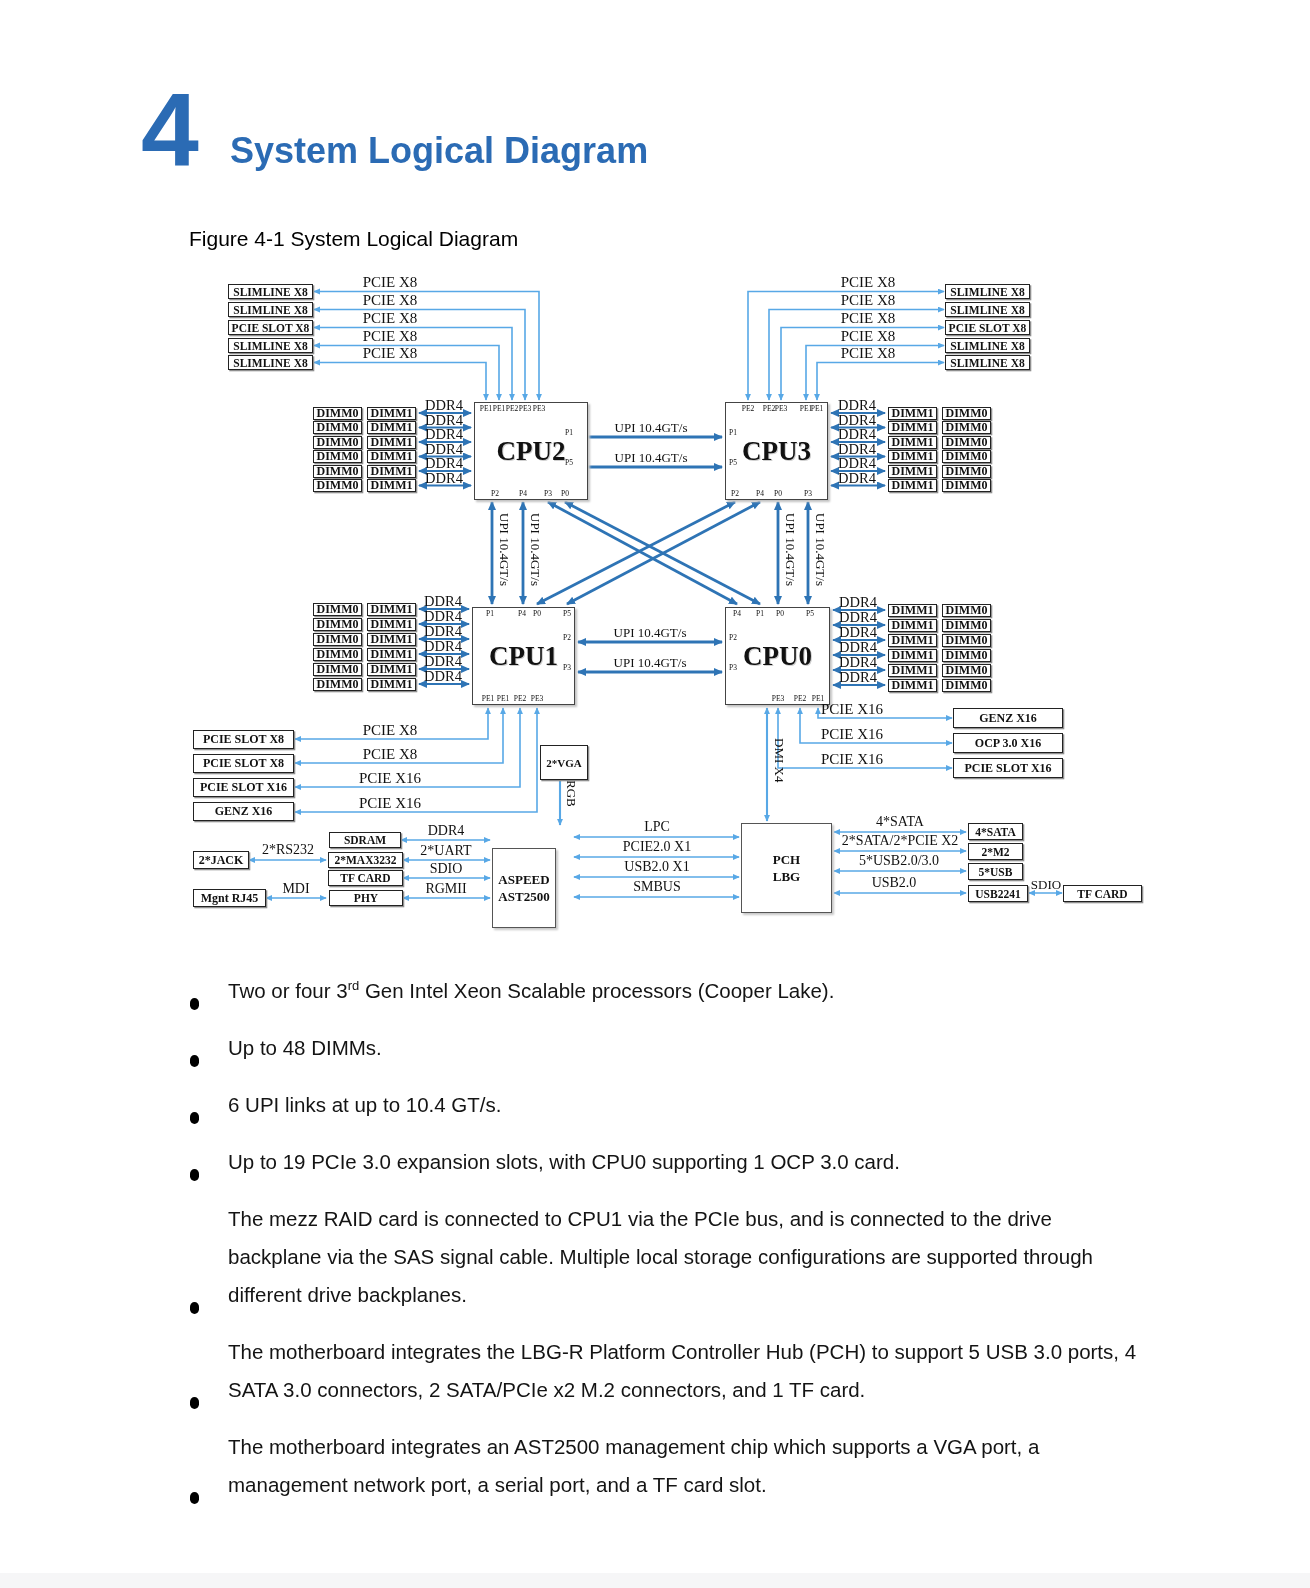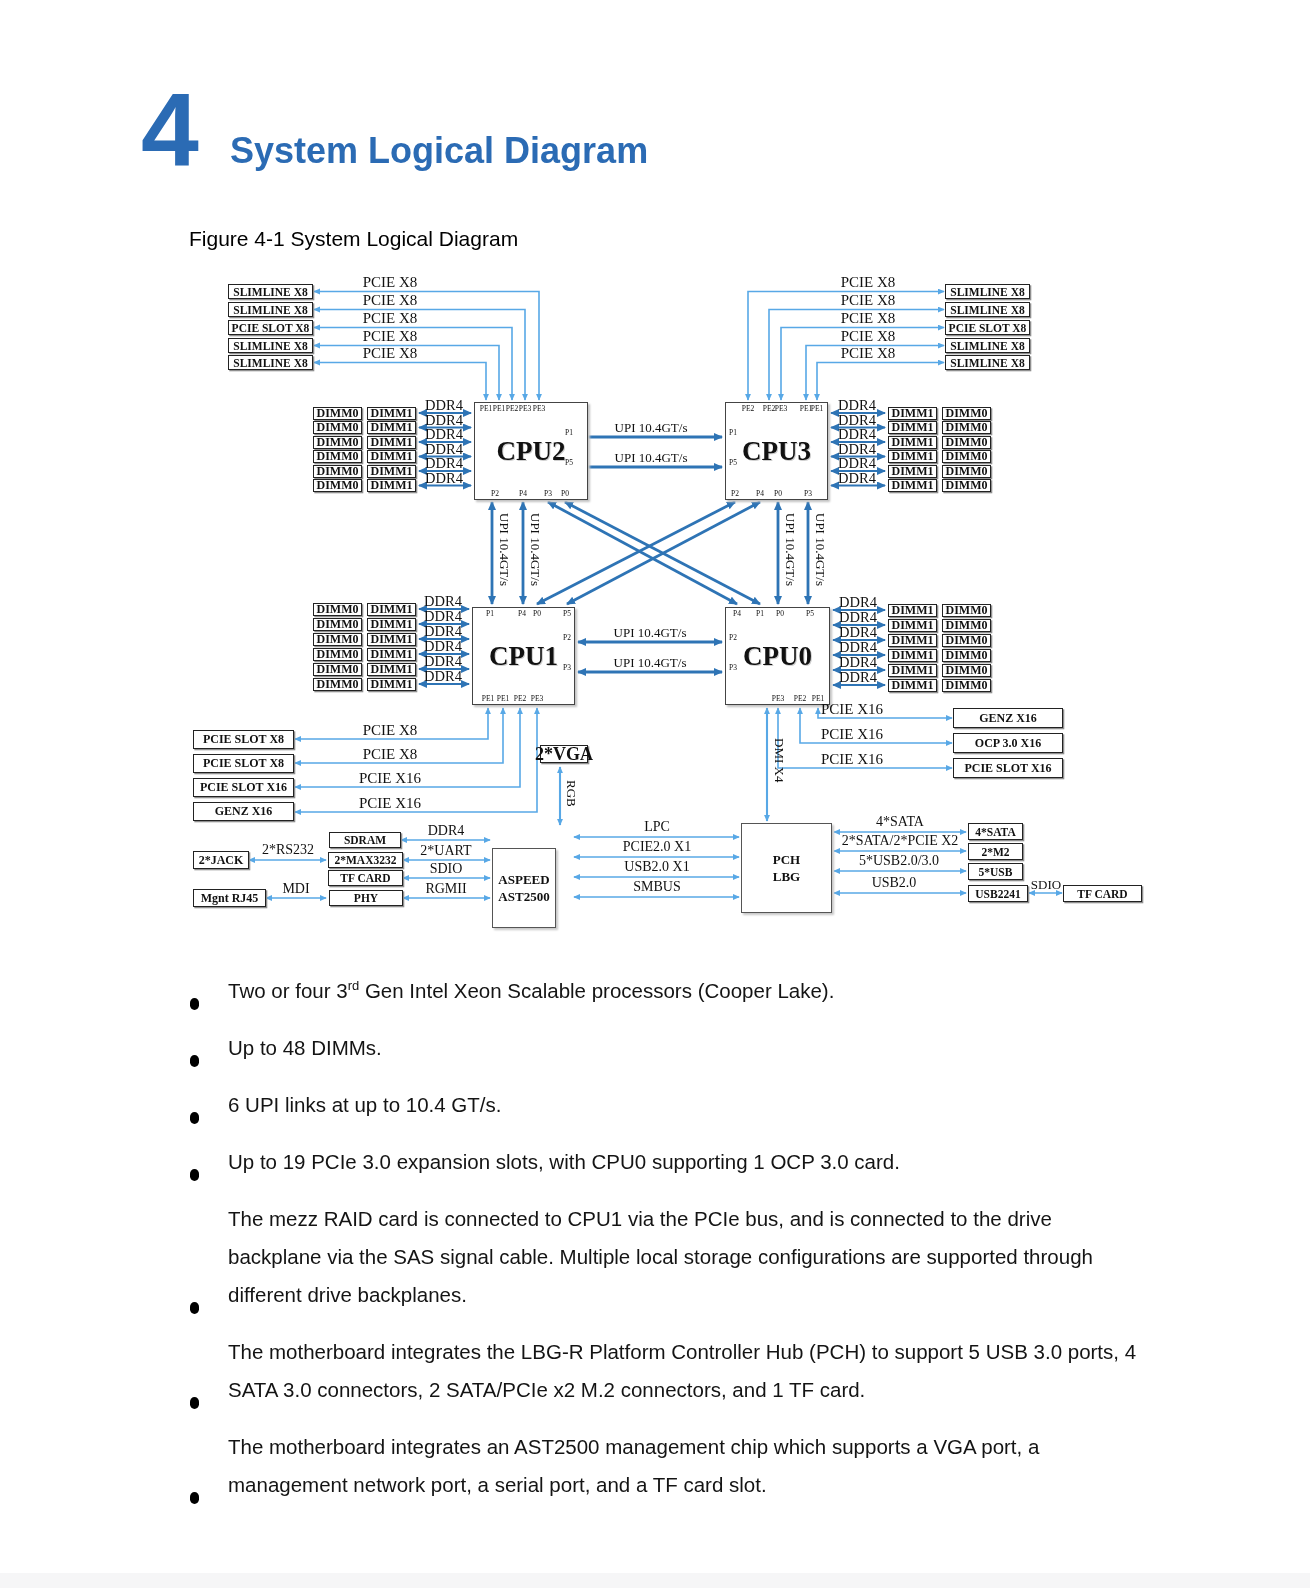--- a/index.html
+++ b/index.html
@@ -207,21 +207,21 @@
     <div class="lbl" style="left:390px;top:500px">PCIE X16</div>
     <div class="lbl" style="left:390px;top:525px">PCIE X16</div>
 
     <div class="bx slotR" style="left:953px;top:438px">GENZ X16</div>
     <div class="bx slotR" style="left:953px;top:463px">OCP 3.0 X16</div>
     <div class="bx slotR" style="left:953px;top:488px">PCIE SLOT X16</div>
     <div class="lbl" style="left:852px;top:431px">PCIE X16</div>
     <div class="lbl" style="left:852px;top:456px">PCIE X16</div>
     <div class="lbl" style="left:852px;top:481px">PCIE X16</div>
 
-    <div class="bx" style="left:540px;top:475px;width:48px;height:18px;font-size:18px">2*VGA</div>
+    <div class="bx" style="left:540px;top:475px;width:48px;height:35px;font-size:11px">2*VGA</div>
 
     <div class="chip" style="left:492px;top:578px;width:64px;height:80px">
       <div>ASPEED</div>
       <div>AST2500</div>
     </div>
     <div class="bx" style="left:329px;top:562px;width:72px;height:16px">SDRAM</div>
     <div class="bx" style="left:328px;top:582px;width:75px;height:16px">2*MAX3232</div>
     <div class="bx" style="left:328px;top:600px;width:75px;height:16px">TF CARD</div>
     <div class="bx" style="left:329px;top:620px;width:74px;height:16px">PHY</div>
     <div class="lbl s14" style="left:446px;top:553px">DDR4</div>

